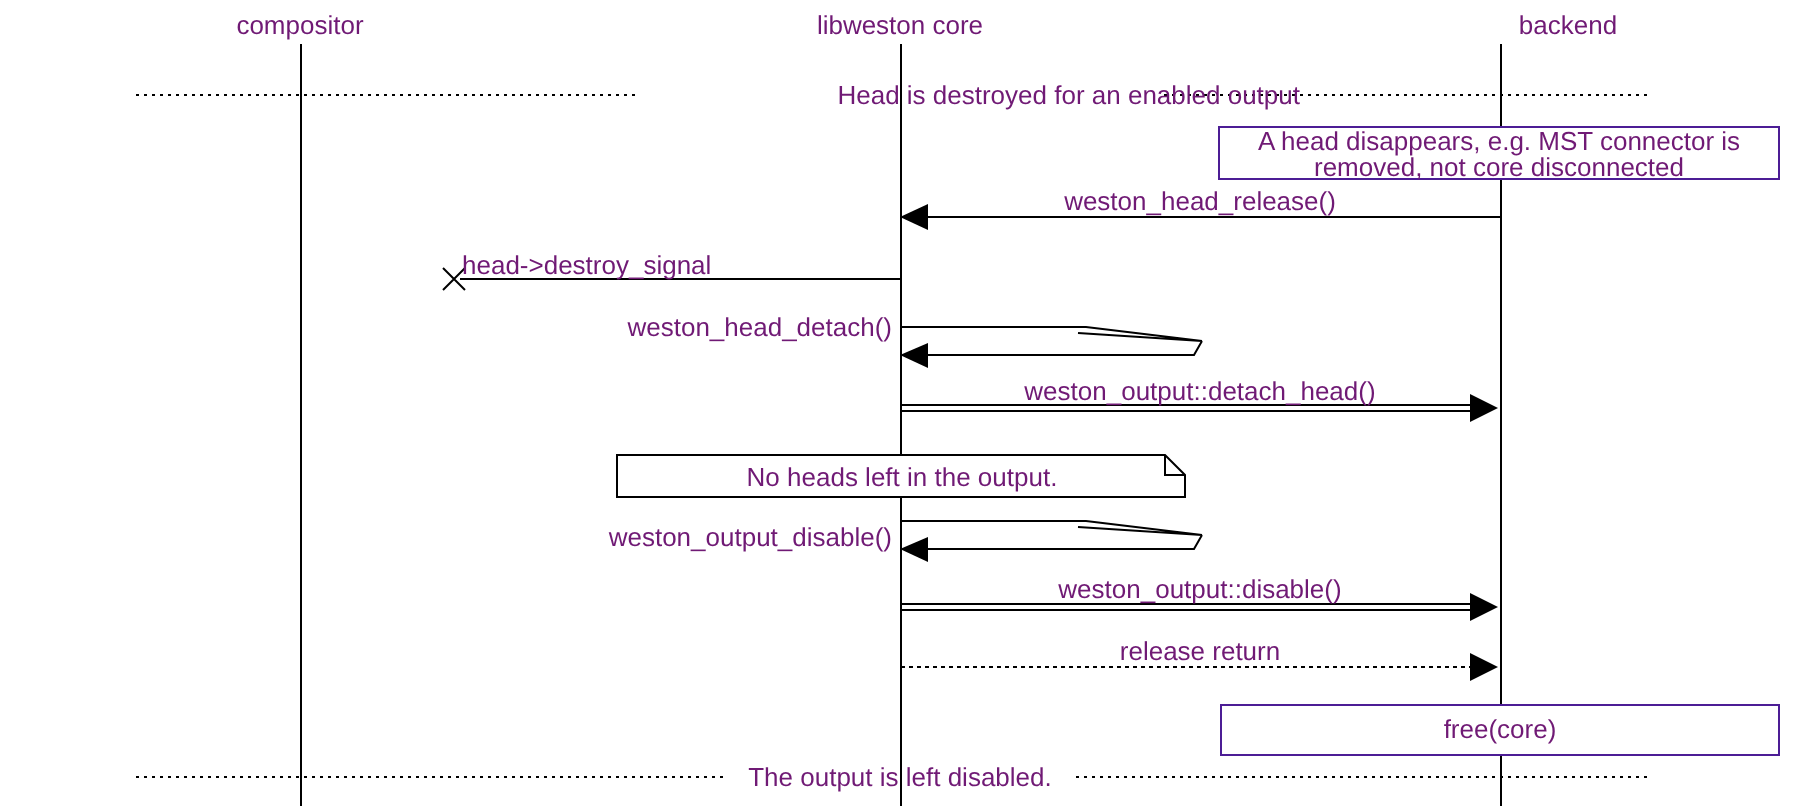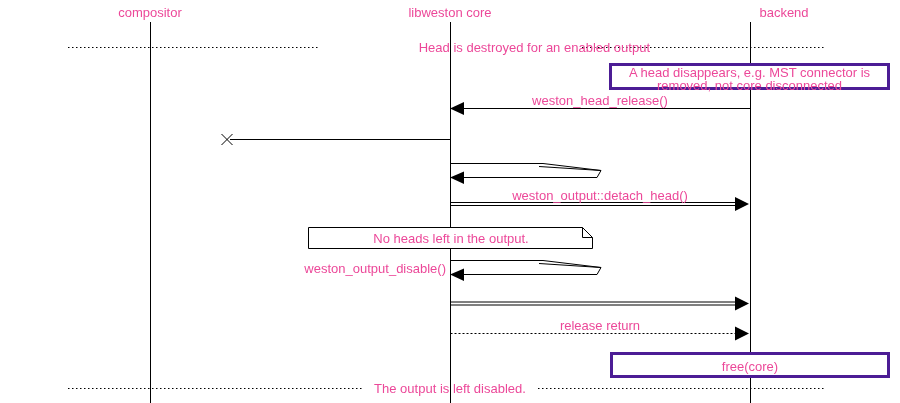--- a/index.html
+++ b/index.html
@@ -1,26 +1,26 @@
 <!DOCTYPE html>
 <html><head>
 <meta charset="utf-8">
 <style>
   html,body {margin:0;padding:0;background:#ffffff;}
   .stage {
     position:relative; width:900px; height:403px; background:#ffffff;
-    font-family:"Liberation Sans", sans-serif; font-size:13px; color:#ec4899;
+    font-family:"Liberation Sans", sans-serif; font-size:13px; color:#701a75;
     overflow:hidden;
   }
   .stage svg {position:absolute; left:0; top:0;}
   .lbl {position:absolute; white-space:nowrap; line-height:13px;}
   .center {text-align:center;}
   .right {text-align:right;}
   .notebox {
-    position:absolute; background:#ffffff; border:3px solid #4c1d95;
+    position:absolute; background:#ffffff; border:1px solid #4c1d95;
     box-sizing:border-box; text-align:center; white-space:nowrap;
   }
 </style>
 </head>
 <body>
 
 <div class="stage">
 
   <svg width="900" height="403" viewBox="0 0 900 403">
 
@@ -83,22 +83,25 @@
   <div class="lbl center" style="left:684px;top:6px;width:200px;">backend</div>
 
   <div class="lbl center" style="left:250px;top:41px;width:400px;text-align:right;">Head is destroyed for an enabled output</div>
 
   <div class="notebox" style="left:609px;top:63px;width:281px;height:27px;padding-top:1px;line-height:12.5px;">
     <div>A head disappears, e.g. MST connector is</div>
     <div>removed, not core disconnected</div>
   </div>
 
   <div class="lbl center" style="left:480px;top:94px;width:240px;">weston_head_release()</div>
+  <div class="lbl" style="left:231px;top:126px;">head-&gt;destroy_signal</div>
+  <div class="lbl right" style="left:246px;top:157px;width:200px;">weston_head_detach()</div>
   <div class="lbl center" style="left:480px;top:189px;width:240px;text-align:center;">weston_output::detach_head()</div>
   <div class="lbl center" style="left:309px;top:232px;width:284px;">No heads left in the output.</div>
   <div class="lbl right" style="left:246px;top:262px;width:200px;">weston_output_disable()</div>
+  <div class="lbl center" style="left:480px;top:288px;width:240px;">weston_output::disable()</div>
   <div class="lbl center" style="left:480px;top:319px;width:240px;">release return</div>
 
   <div class="notebox" style="left:610px;top:352px;width:280px;height:26px;line-height:24px;">free(core)</div>
 
   <div class="lbl center" style="left:250px;top:382px;width:400px;">The output is left disabled.</div>
 
 </div>
 
 </body></html>

